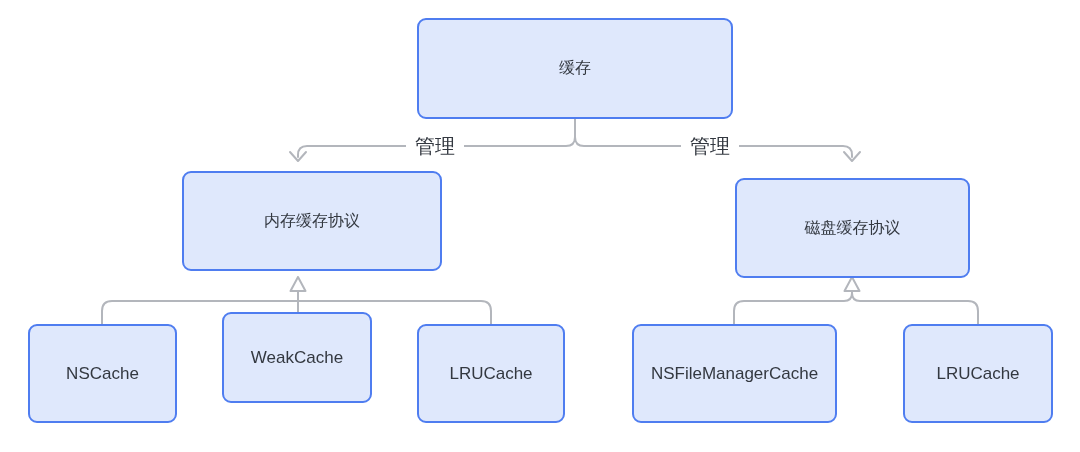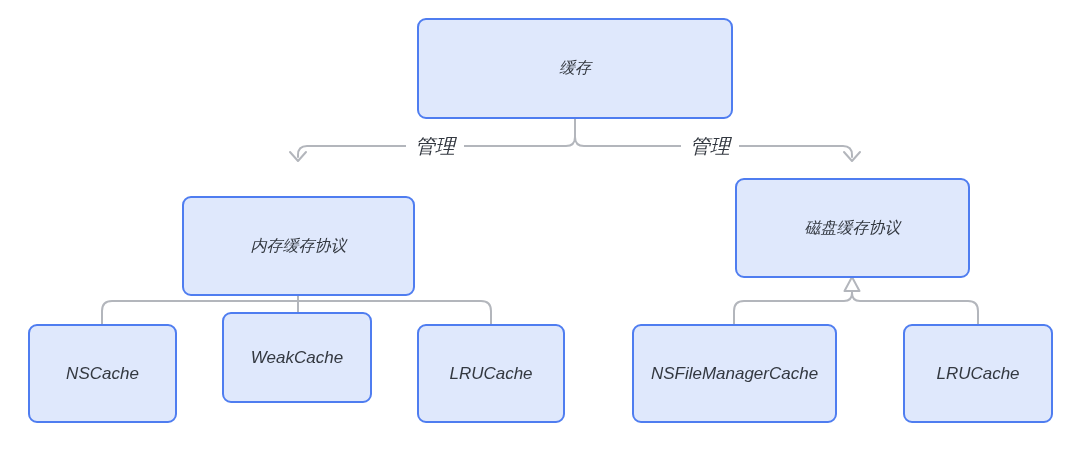--- a/index.html
+++ b/index.html
@@ -7,21 +7,20 @@
     padding: 0;
     background: #ffffff;
   }
   .canvas {
     position: relative;
     width: 1080px;
     height: 452px;
     background: var(--background, #ffffff);
     font-family: "Liberation Sans", "DejaVu Sans", sans-serif;
     overflow: hidden;
-    font-style: italic;
   }
   svg.connectors {
     position: absolute;
     left: 0;
     top: 0;
     width: 1080px;
     height: 452px;
   }
   svg.connectors path.line {
     fill: none;
@@ -81,21 +80,21 @@
     <path class="line" d="M298,291 V324"></path>
     <path class="tri" d="M298,277 L290.5,291 H305.5 Z"></path>
 
     <path class="line" d="M852,291 V293 Q852,301 844,301 H744 Q734,301 734,311 V324"></path>
     <path class="line" d="M852,293 Q852,301 860,301 H968 Q978,301 978,311 V324"></path>
     <path class="tri" d="M852,277 L844.5,291 H859.5 Z"></path>
   </svg>
 
   <div class="node" style="left:417px; top:18px; width:316px; height:101px;">缓存</div>
 
-  <div class="node" style="left:182px; top:171px; width:233px; height:100px;margin-top:25px;">内存缓存协议</div>
+  <div class="node" style="left:182px; top:171px; width:260px; height:100px;">内存缓存协议</div>
 
   <div class="node" style="left:735px; top:178px; width:235px; height:100px;">磁盘缓存协议</div>
 
   <div class="node latin" style="left:28px; top:324px; width:149px; height:99px;">NSCache</div>
 
   <div class="node latin" style="left:222px; top:312px; width:150px; height:91px;">WeakCache</div>
 
   <div class="node latin" style="left:417px; top:324px; width:148px; height:99px;">LRUCache</div>
 
   <div class="node latin" style="left:632px; top:324px; width:205px; height:99px;">NSFileManagerCache</div>

